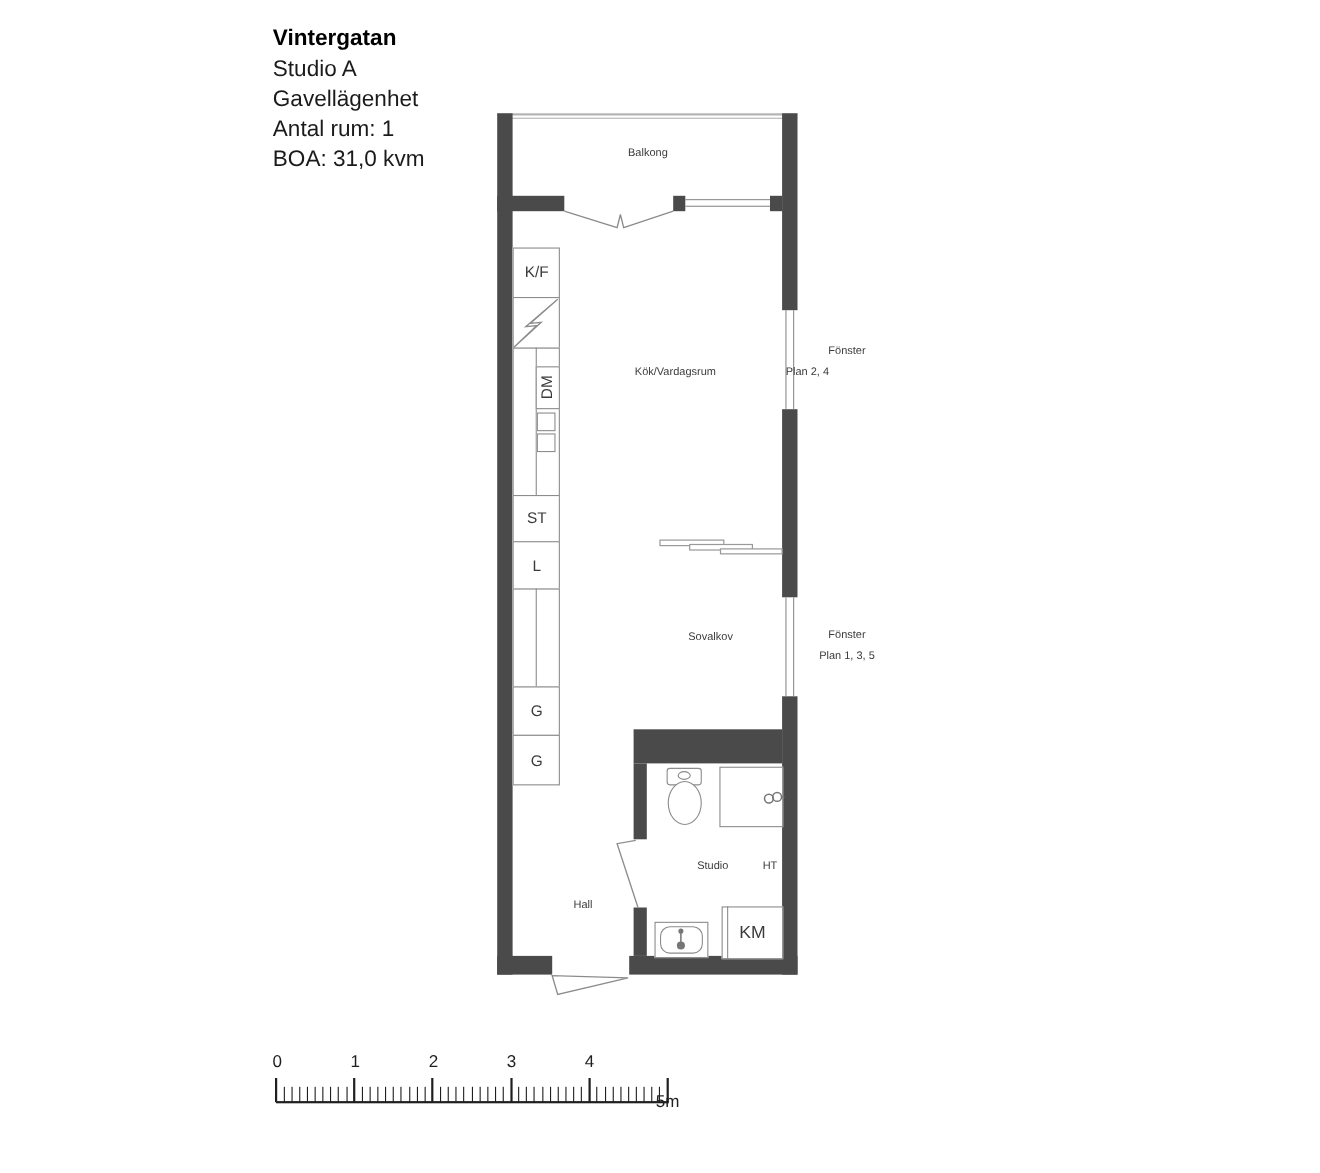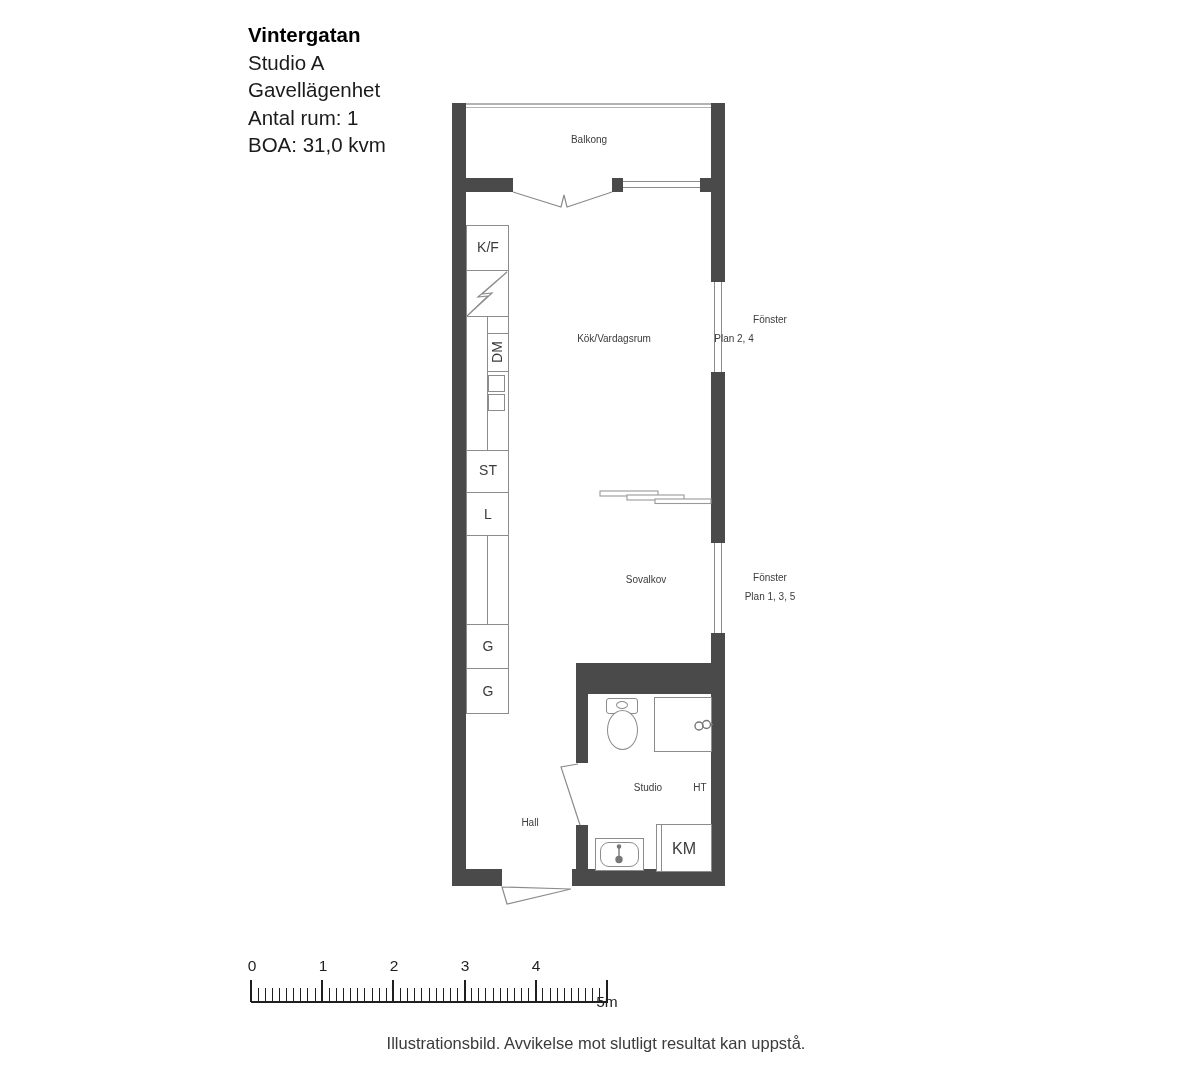--- a/index.html
+++ b/index.html
@@ -177,15 +177,14 @@
         <div class="tick" style="left: 563.78px; top: 988px; width: 1px; height: 14px;"></div>
         <div class="tick" style="left: 570.9px; top: 988px; width: 1px; height: 14px;"></div>
         <div class="tick" style="left: 578.02px; top: 988px; width: 1px; height: 14px;"></div>
         <div class="tick" style="left: 585.14px; top: 988px; width: 1px; height: 14px;"></div>
         <div class="tick" style="left: 592.26px; top: 988px; width: 1px; height: 14px;"></div>
         <div class="tick" style="left: 599.38px; top: 988px; width: 1px; height: 14px;"></div>
         <div class="tick" style="left: 606px; top: 980px; width: 2px; height: 22px;"></div>
       </div>
   </div>
 
-  <div class="footer" style="left:596px;top:1043px;">Illustrationsbild. Avvikelse mot slutligt resultat kan uppstå.</div>
 
 </div>
 
 </body></html>

